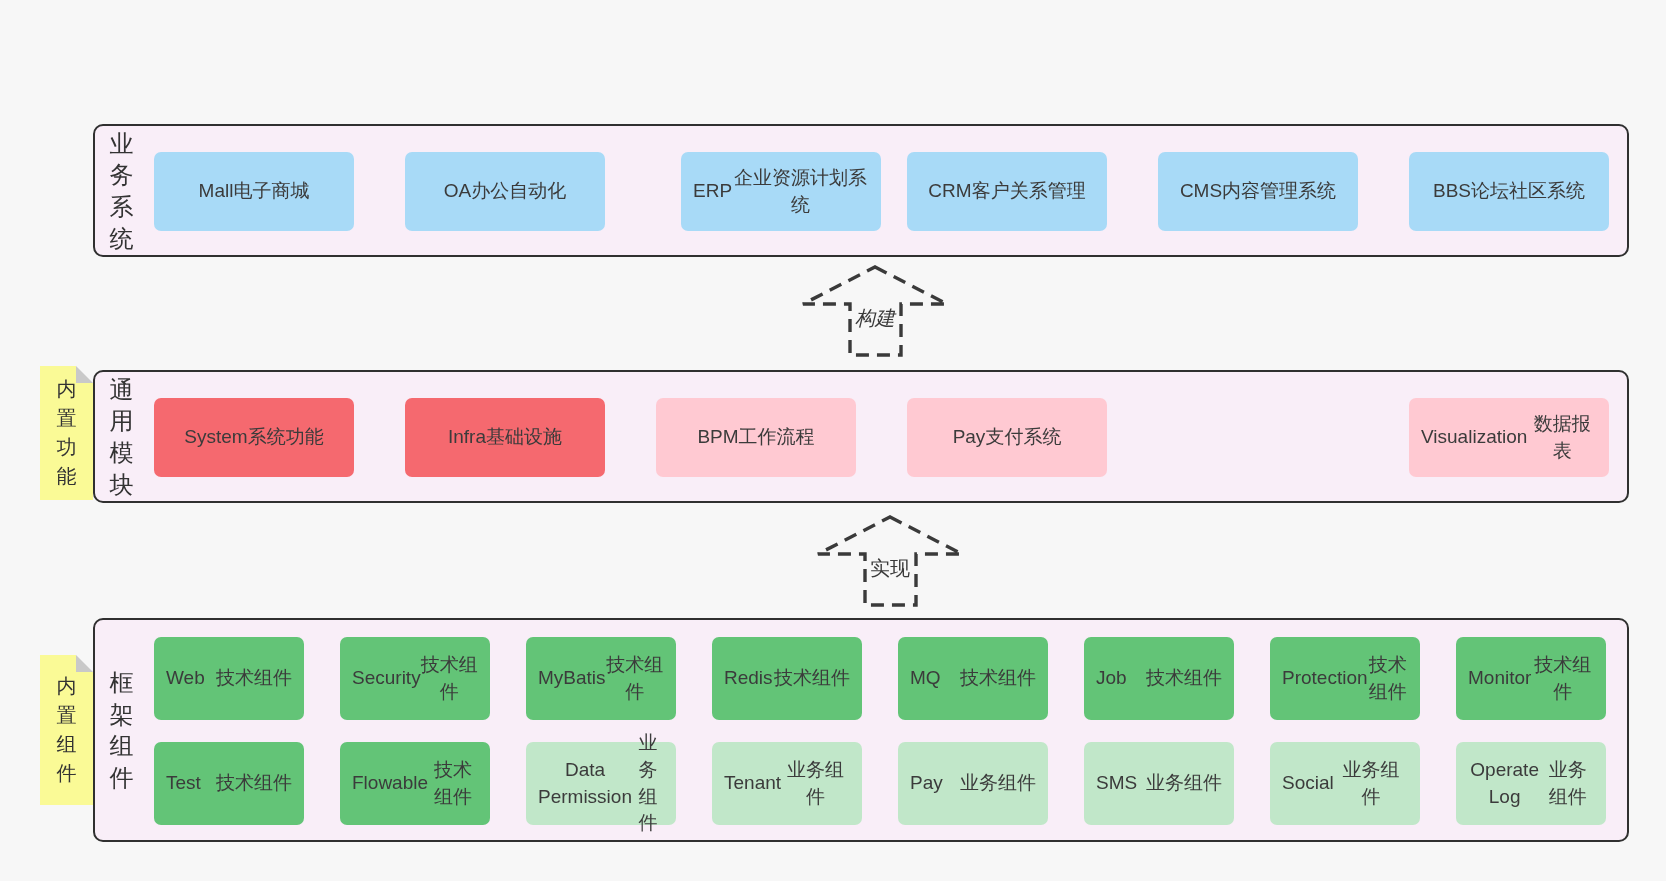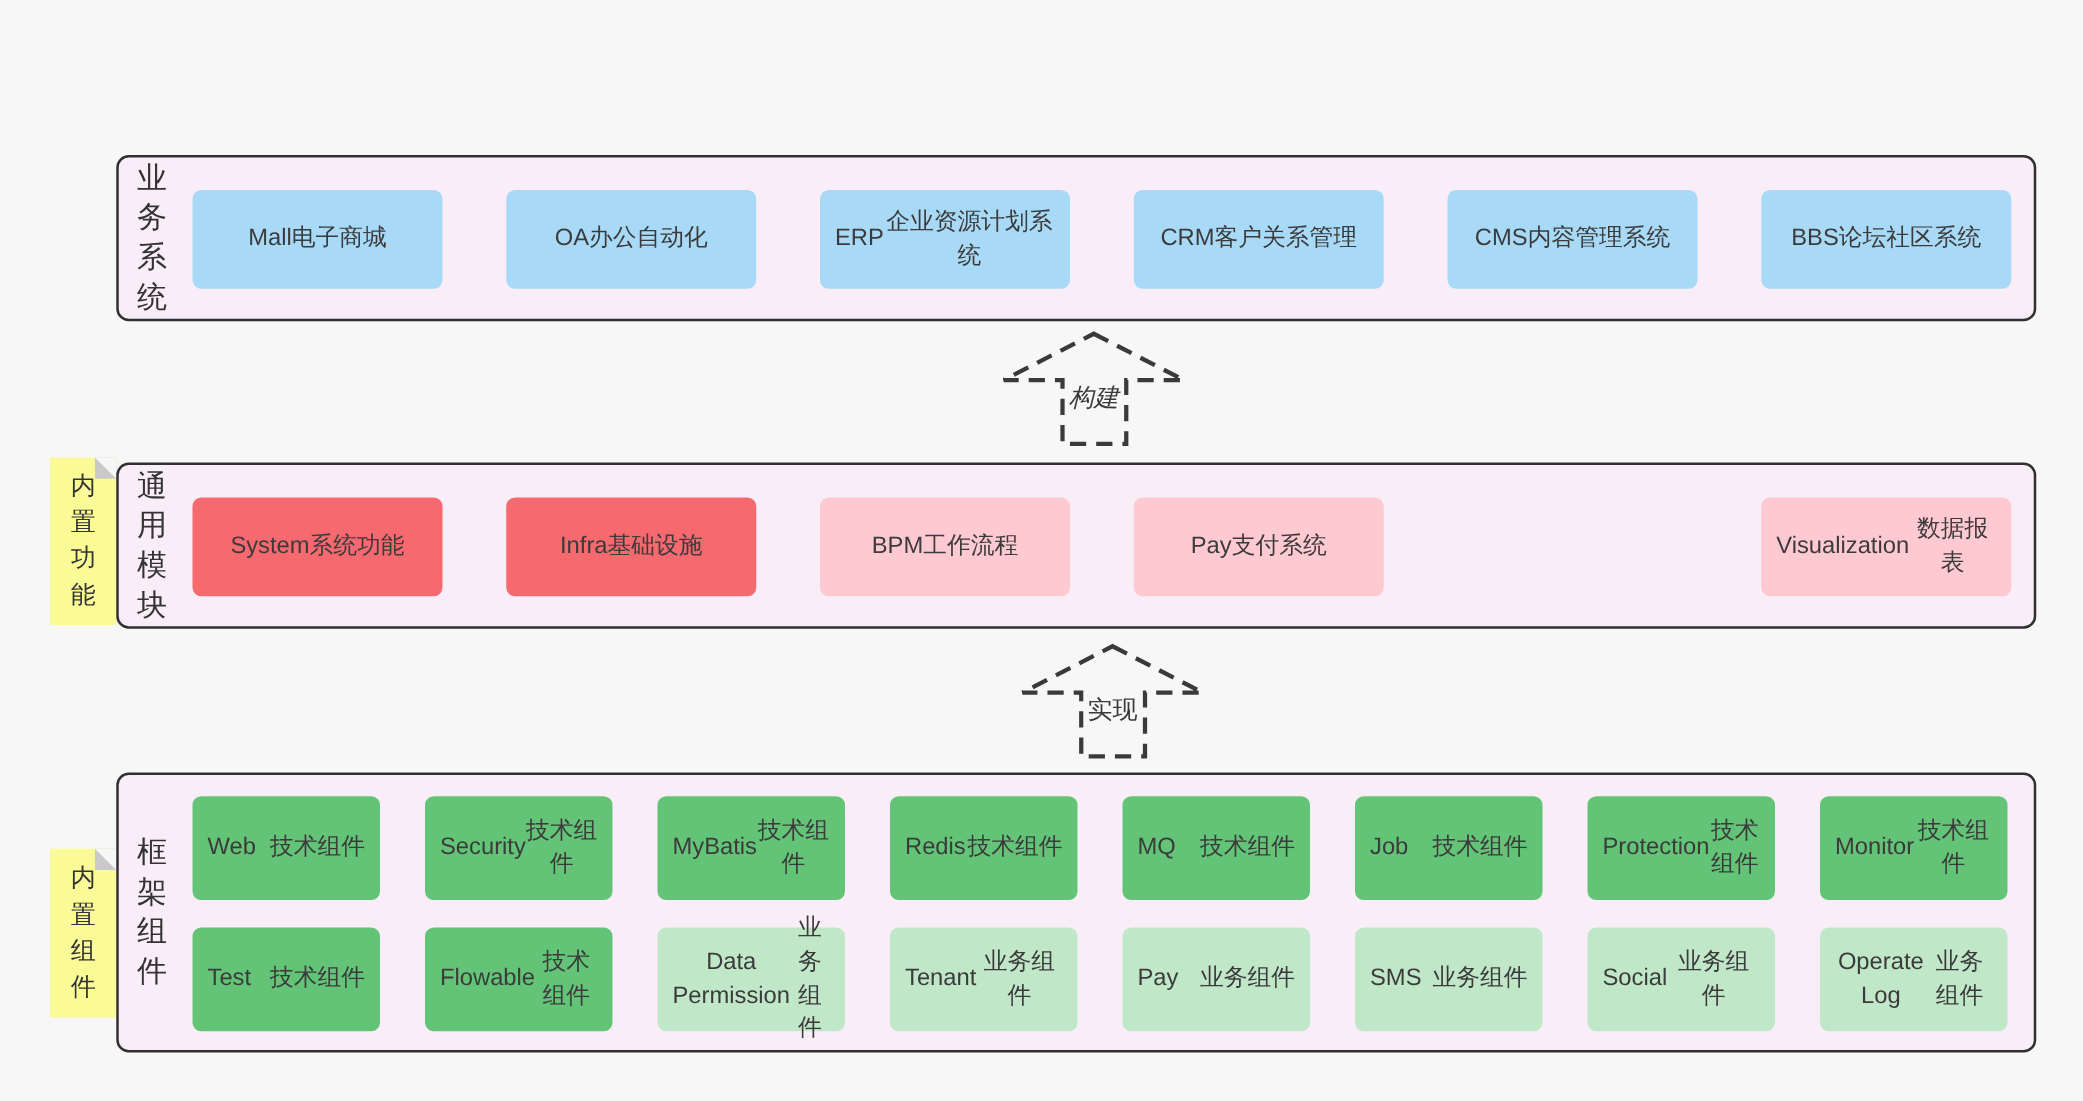--- a/index.html
+++ b/index.html
@@ -32,21 +32,21 @@
   .band3 .row2{top:122px;}
   .blue{background:var(--box-blue);}
   .red{background:var(--box-red);}
   .pink{background:var(--box-pink);}
   .green{background:var(--box-green);}
   .green-light{background:var(--box-green-light);}
 
   .note{position:absolute;left:40px;width:53px;background:var(--note-yellow);
         display:flex;align-items:center;justify-content:center;}
   .noteA{top:366px;height:134px;}
-  .noteB{top:655px;height:135px;margin-top:24px;}
+  .noteB{top:655px;height:150px;}
   .note::after{content:"";position:absolute;top:0;right:0;border-style:solid;
         border-width:0 17px 17px 0;
         border-color:transparent var(--page-bg) var(--note-fold) transparent;}
   .note .vtext{width:22px;font-size:20px;line-height:1.45;word-break:break-all;
         text-align:center;color:#333;position:relative;z-index:1;}
 
   .arrow{position:absolute;width:150px;height:96px;}
   .arrowA{left:800px;top:263px;font-style:italic;}
   .arrowB{left:815px;top:513px;}
   .arrow svg{position:absolute;inset:0;}
@@ -62,21 +62,21 @@
   <div class="band band1">
     <div class="vlabel">业务系统</div>
     <div class="box blue" style="left:59px">
       <div>Mall</div>
       <div>电子商城</div>
     </div>
     <div class="box blue" style="left:310px">
       <div>OA</div>
       <div>办公自动化</div>
     </div>
-    <div class="box blue" style="left:561px">
+    <div class="box blue" style="left:586px">
       <div>ERP</div>
       <div>企业资源计划系统</div>
     </div>
     <div class="box blue" style="left:1063px">
       <div>CMS</div>
       <div>内容管理系统</div>
     </div>
     <div class="box blue" style="left:812px">
       <div>CRM</div>
       <div>客户关系管理</div>

